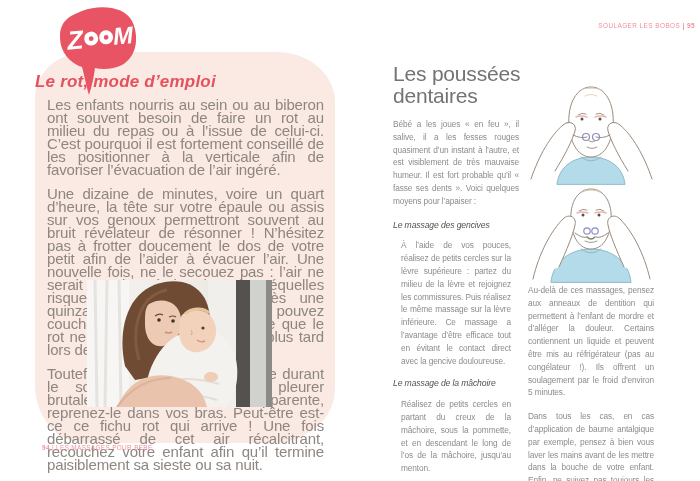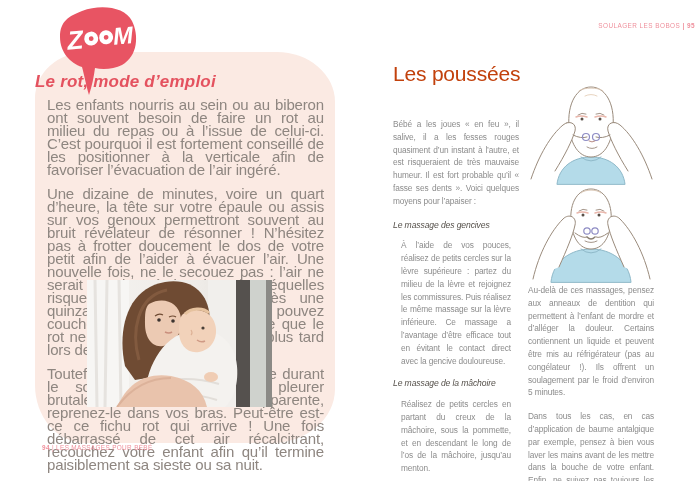--- a/index.html
+++ b/index.html
@@ -19,21 +19,21 @@
   .photo-frame{position:absolute;left:87px;top:280px;width:185px;height:127px;overflow:hidden;}
   .page-footer{position:absolute;left:42px;top:444px;font-size:6.4px;letter-spacing:.35px;
                color:#ef909c;}
   .page-footer b{font-weight:bold;}
 
   
   .rp-header{position:absolute;left:480px;top:22px;width:215px;text-align:right;
              font-size:6.4px;letter-spacing:.45px;color:#ef909c;}
   .rp-header b{font-weight:bold;}
   .rp-title{position:absolute;left:393px;top:63px;width:150px;
-            font-size:21px;line-height:21.5px;color:#c2410c;font-weight:400;letter-spacing:-0.2px;}
+            font-size:21px;line-height:21.5px;color:#737373;font-weight:400;letter-spacing:-0.2px;}
   .col{position:absolute;width:126px;font-size:8.3px;line-height:12.8px;letter-spacing:-0.12px;
        color:#8c8c8c;text-align:justify;}
   .col-1{left:393px;top:118px;}
   .col-2{left:528px;top:284px;}
   .col p{margin:0 0 11px 0;}
   .subhead{font-weight:normal;font-style:italic;color:#55504a;font-size:8.6px;
            margin:0 0 2px 0;text-align:left;}
   .sect{margin-bottom:10px;}
   .sect p{margin:8px;}
   .illu{position:absolute;left:529px;width:125px;}
@@ -125,24 +125,25 @@
   <div>
 
     <div class="rp-header">
       <span>SOULAGER LES BOBOS</span>
       <b>|</b>
       <b>95</b>
     </div>
 
     <div class="rp-title">
       <div>Les poussées</div>
+      <div>dentaires</div>
     </div>
 
     <div class="col col-1">
-      <p>Bébé a les joues « en feu », il salive, il a les fesses rouges quasiment d’un instant à l’autre, et est risqueraient de très mauvaise humeur. Il est fort probable qu’il « fasse ses dents ». Voici quelques moyens pour l’apaiser :</p>
+      <p>Bébé a les joues « en feu », il salive, il a les fesses rouges quasiment d’un instant à l’autre, et est visiblement de très mauvaise humeur. Il est fort probable qu’il « fasse ses dents ». Voici quelques moyens pour l’apaiser :</p>
       <div class="sect">
         <div class="subhead">Le massage des gencives</div>
         <p>À l’aide de vos pouces, réalisez de petits cercles sur la lèvre supérieure : partez du milieu de la lèvre et rejoignez les commissures. Puis réalisez le même massage sur la lèvre inférieure. Ce massage a l’avantage d’être efficace tout en évitant le contact direct avec la gencive douloureuse.</p>
       </div>
       <div class="sect">
         <div class="subhead">Le massage de la mâchoire</div>
         <p>Réalisez de petits cercles en partant du creux de la mâchoire, sous la pommette, et en descendant le long de l’os de la mâchoire, jusqu’au menton.</p>
       </div>
       <div class="sect">
         <div class="subhead">La réfrigérateur plantaire</div>

